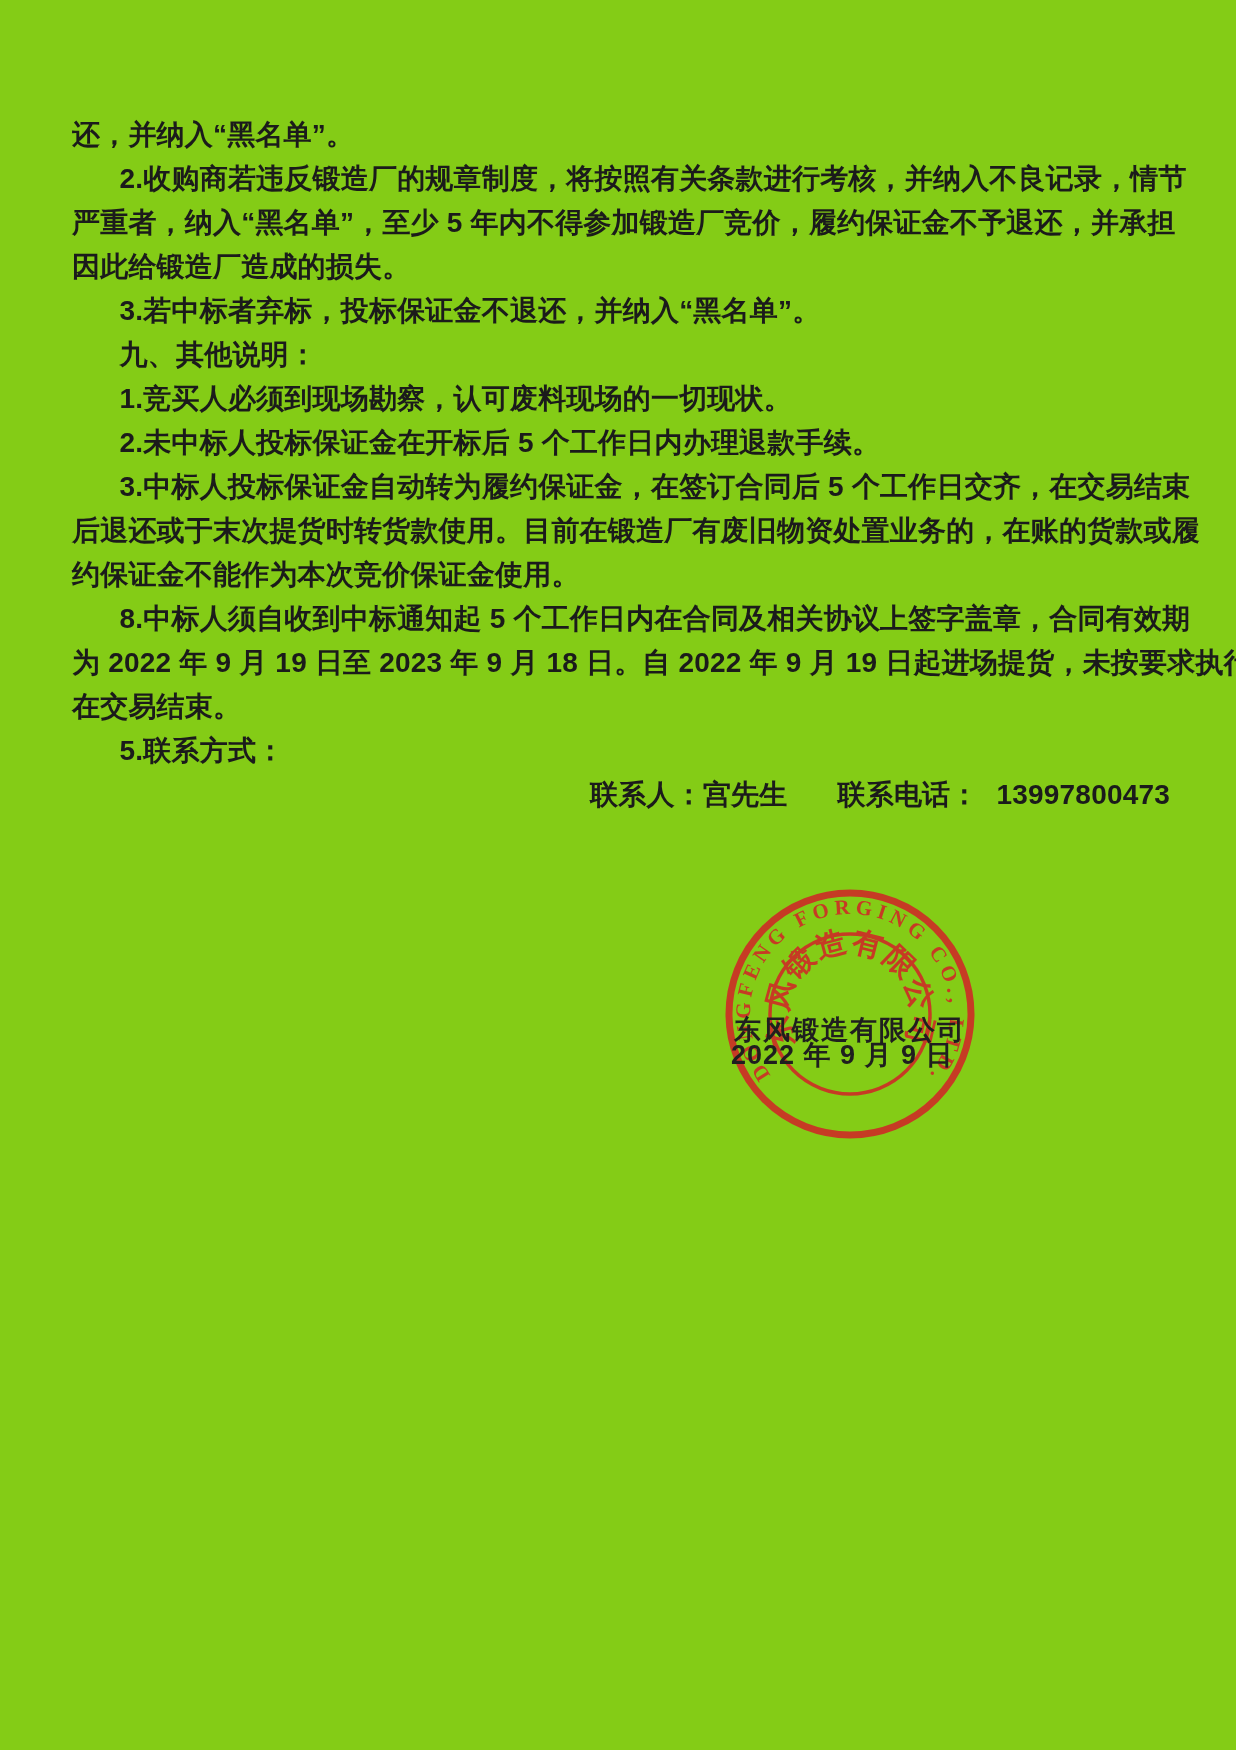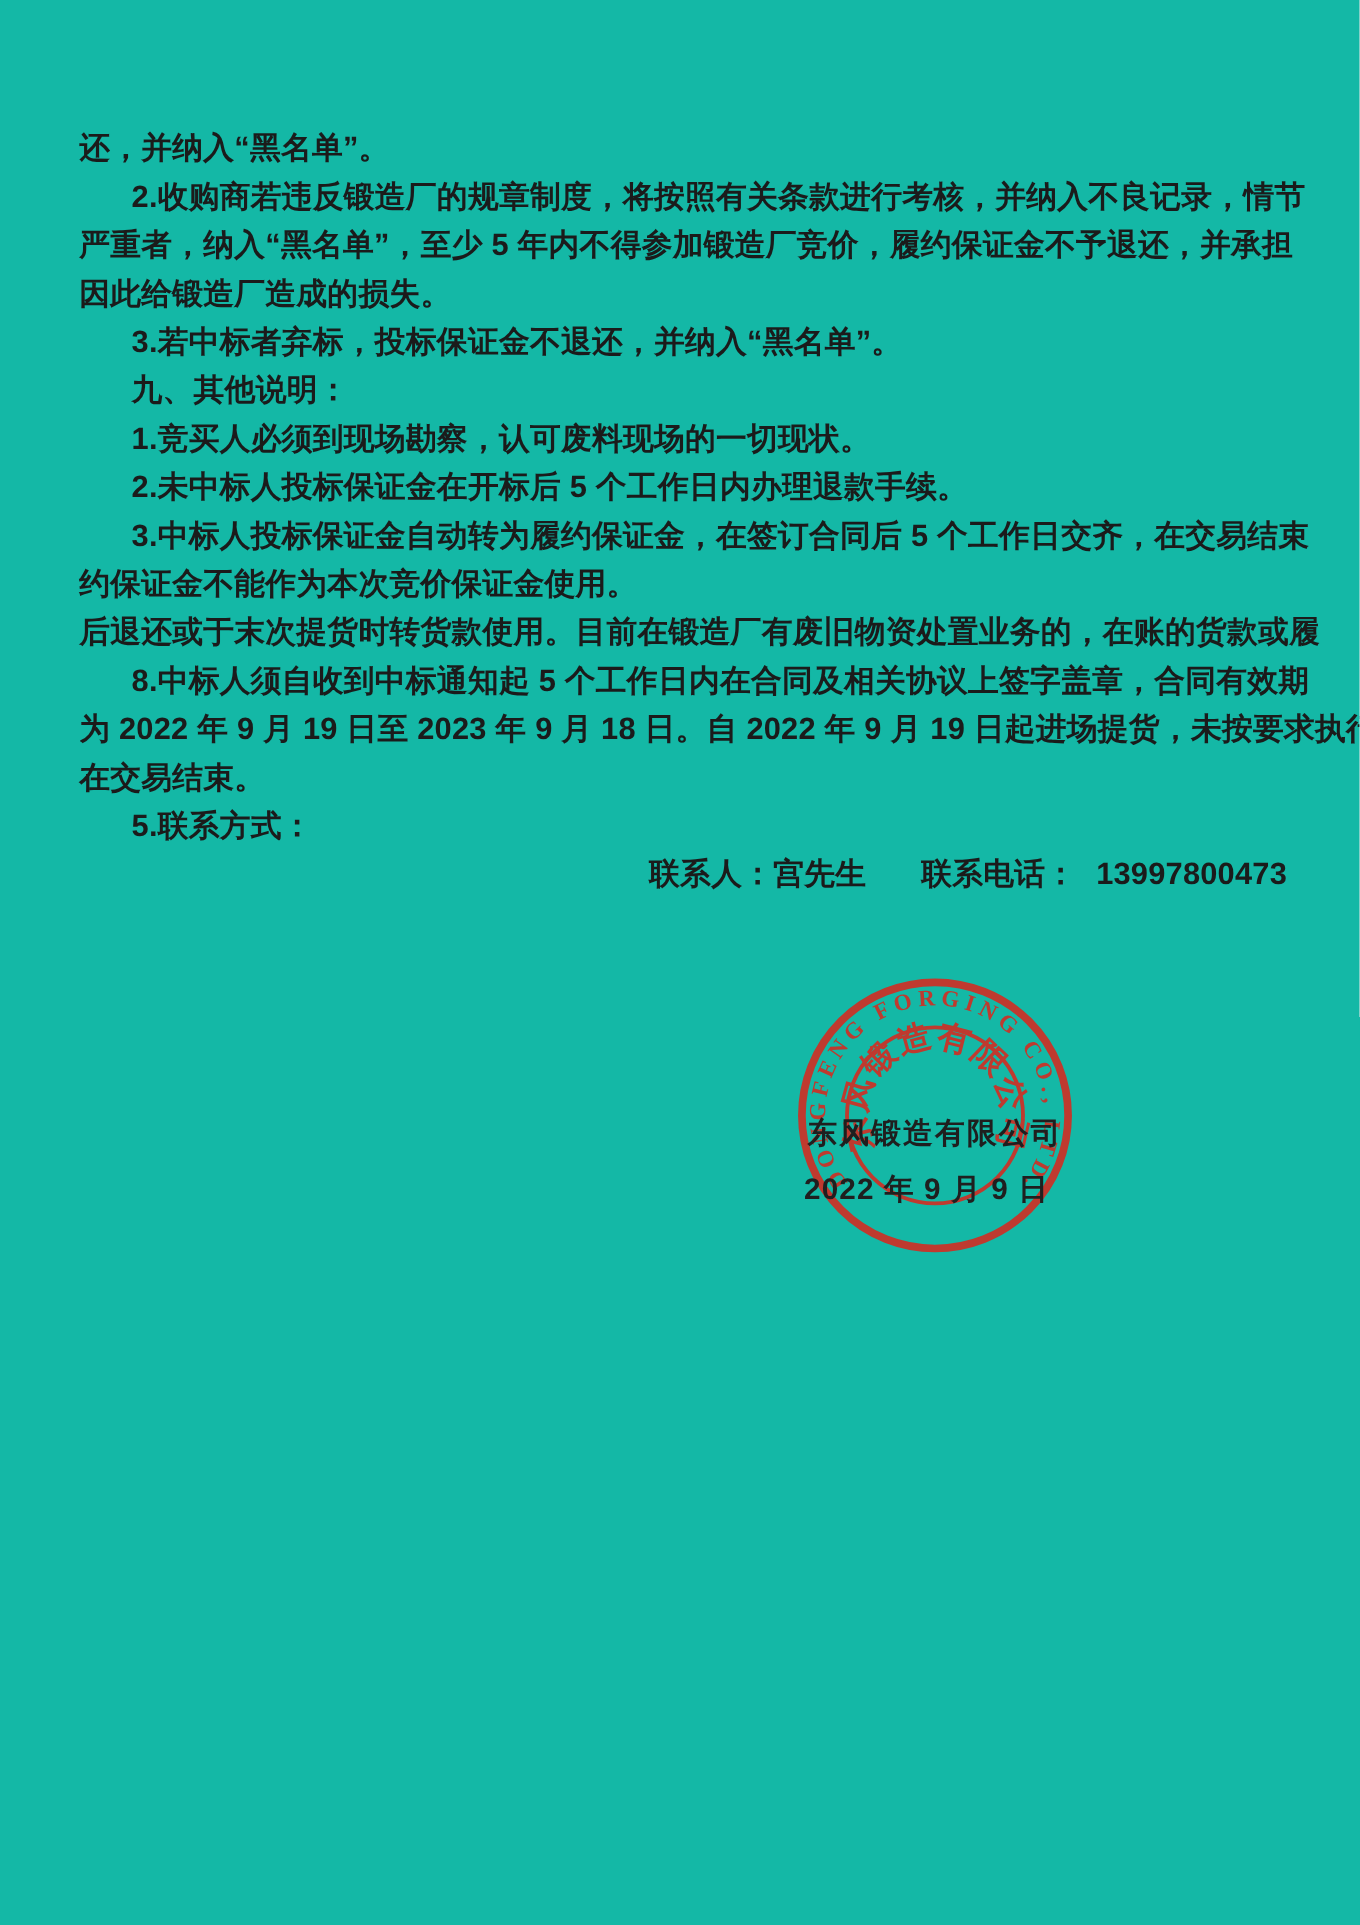--- a/index.html
+++ b/index.html
@@ -1,20 +1,20 @@
 <!DOCTYPE html>
 <html><head>
 <meta charset="utf-8">
 <style>
   html,body { margin:0; padding:0; background:#e8e8e8; }
   .page {
     position:relative;
     width:1236px; height:1750px;
     margin:0 auto;
-    background:#14b8a6;
+    background:#84cc16;
     font-family:"Liberation Sans","DejaVu Sans",sans-serif;
     overflow:hidden;
   }
   .content {
     position:absolute;
     left:72px; top:113px;
     width:1098px;
     font-size:28px;
     line-height:44px;
     font-weight:600;
@@ -39,39 +39,39 @@
     width:258px; height:258px;
     opacity:0.93;
   }
   .sig-line {
     position:absolute;
     color:#1f1f1f;
     font-weight:600;
     white-space:nowrap;
   }
   .sig-company { left:734px; top:1012px; font-size:27px; letter-spacing:2px; }
-  .sig-date    { left:731px; top:1063px; font-size:27px; letter-spacing:1px; }
+  .sig-date    { left:731px; top:1037px; font-size:27px; letter-spacing:1px; }
 </style>
 </head>
 <body>
 
 <div class="page">
 
   <div class="content">
     <p class="ind0">还，并纳入“黑名单”。</p>
     <p class="ind1">2.收购商若违反锻造厂的规章制度，将按照有关条款进行考核，并纳入不良记录，情节</p>
     <p class="ind0">严重者，纳入“黑名单”，至少 5 年内不得参加锻造厂竞价，履约保证金不予退还，并承担</p>
     <p class="ind0">因此给锻造厂造成的损失。</p>
     <p class="ind1">3.若中标者弃标，投标保证金不退还，并纳入“黑名单”。</p>
     <p class="ind1">九、其他说明：</p>
     <p class="ind1">1.竞买人必须到现场勘察，认可废料现场的一切现状。</p>
     <p class="ind1">2.未中标人投标保证金在开标后 5 个工作日内办理退款手续。</p>
     <p class="ind1">3.中标人投标保证金自动转为履约保证金，在签订合同后 5 个工作日交齐，在交易结束</p>
+    <p class="ind0">后退还或于末次提货时转货款使用。目前在锻造厂有废旧物资处置业务的，在账的货款或履</p>
     <p class="ind0">约保证金不能作为本次竞价保证金使用。</p>
-    <p class="ind0">后退还或于末次提货时转货款使用。目前在锻造厂有废旧物资处置业务的，在账的货款或履</p>
     <p class="ind1">8.中标人须自收到中标通知起 5 个工作日内在合同及相关协议上签字盖章，合同有效期</p>
     <p class="ind0">为 2022 年 9 月 19 日至 2023 年 9 月 18 日。自 2022 年 9 月 19 日起进场提货，未按要求执行</p>
     <p class="ind0">在交易结束。</p>
     <p class="ind1">5.联系方式：</p>
     <p class="ind2"><span>联系人：</span><span>宫先生</span><span class="gap-mid">联系电话：</span><span class="gap-sm">13997800473</span></p>
   </div>
 
   <svg class="stamp" viewBox="0 0 258 258" xmlns="http://www.w3.org/2000/svg">
     <defs>
       <path id="arc-outer" d="M 52.4 193.3 A 100 100 0 1 1 205.6 193.3"></path>

